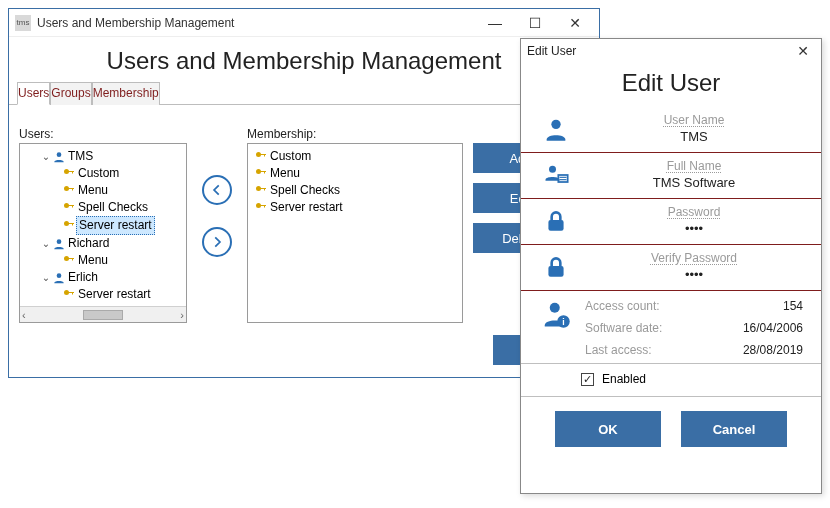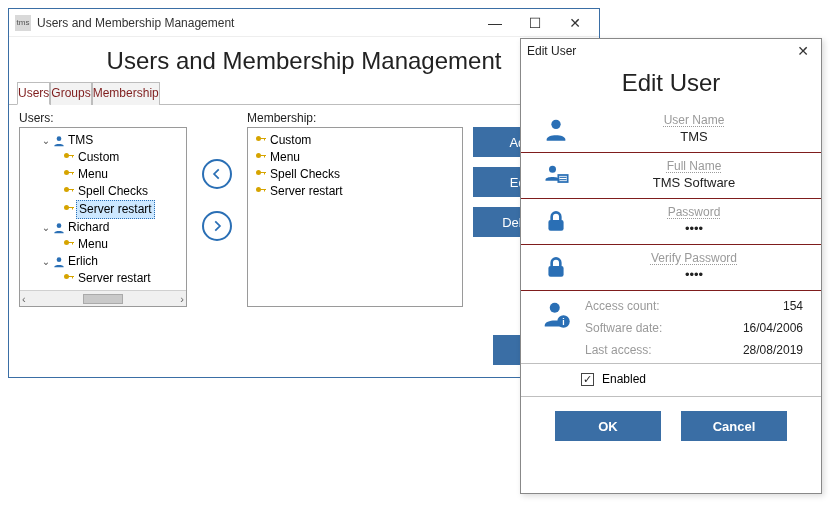--- a/index.html
+++ b/index.html
@@ -68,20 +68,21 @@
     cursor: default;
   }
   .tab.active {
     background: #fff;
     border-bottom: 1px solid #fff;
   }
   .tab-body {
     padding: 6px 10px 10px;
     display: flex;
     gap: 10px;
+    margin-top: 16px;
   }
   .col-label { font-size: 12px; color: #222; margin-bottom: 2px; }
   .tree-box, .perm-box {
     border: 1px solid #9a9a9a;
     background: #fff;
     height: 180px;
     overflow: hidden;
     position: relative;
   }
   .tree-box { width: 168px; }
@@ -173,21 +174,21 @@
     padding: 8px 18px 6px;
     border-bottom: 1px solid #bfbfbf;
     display: flex; gap: 12px;
   }
   .info-lines { flex: 1; display: grid; grid-template-columns: 1fr auto; row-gap: 8px; column-gap: 10px; font-size: 12px; }
   .info-lines .lbl { color: #9a9a9a; }
   .info-lines .val { color: #222; text-align: right; }
   .enabled-row { padding: 8px 18px 10px; border-bottom: 1px solid #bfbfbf; display: flex; align-items: center; gap: 8px; }
   .chkbox { width: 13px; height: 13px; border: 1px solid #444; display: inline-flex; align-items: center; justify-content: center; font-size: 11px; color: #222; }
   .dlg-buttons { display: flex; gap: 20px; justify-content: center; padding: 14px 0 0; }
-  .dlg-buttons .btn { width: 106px; height: 30px; font-weight: 600; }
+  .dlg-buttons .btn { width: 106px; height: 36px; font-weight: 600; }
 </style>
 </head>
 <body>
 
 <div class="main-window">
   <div class="titlebar">
     <div class="app-icon">tms</div>
     <div class="title-text">Users and Membership Management</div>
     <div class="win-btns">
       <div class="win-btn">—</div>

